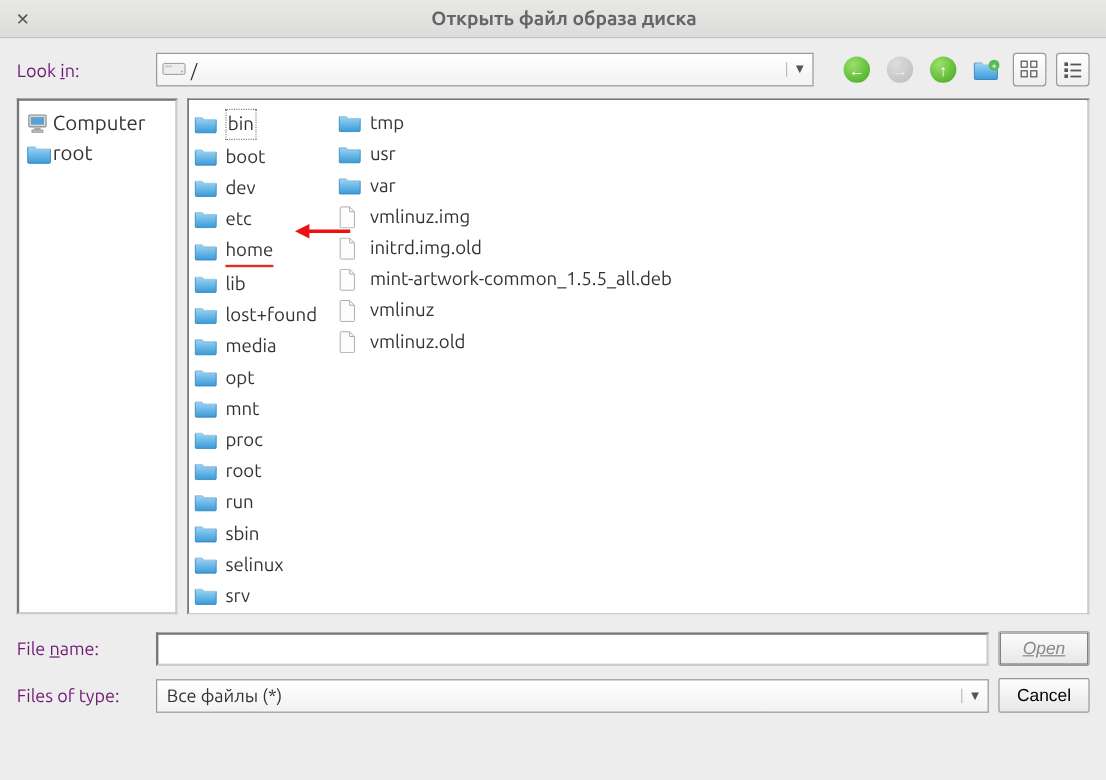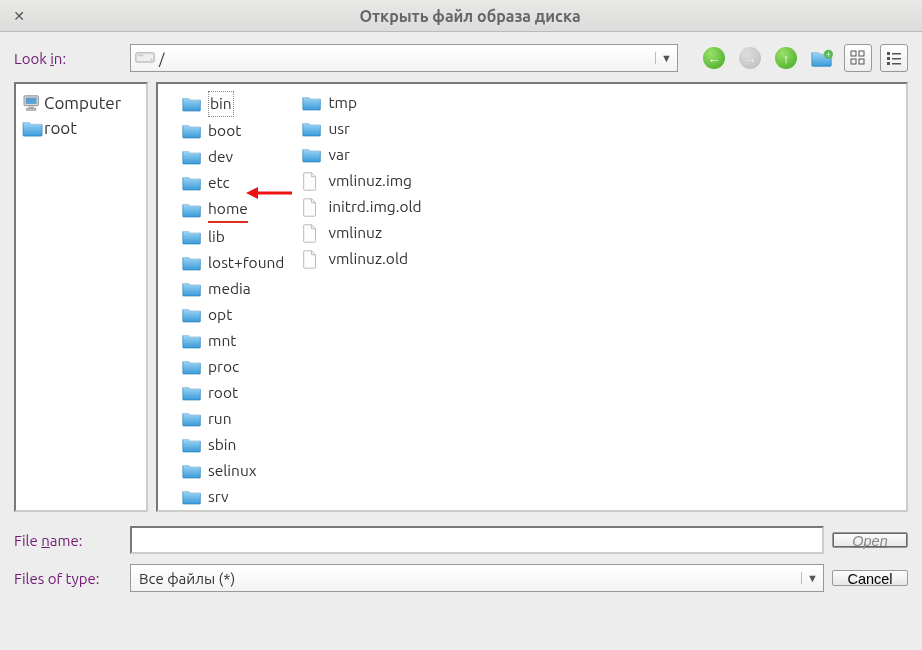--- a/index.html
+++ b/index.html
@@ -18,32 +18,32 @@
 .combo .txt { flex:1; padding:0 4px; font-size:15px; }
 .combo .arr { width:18px; text-align:center; font-size:11px; color:#555; border-left:1px solid #bbb; padding-left:4px; }
 
 .tbtn { width:28px; height:28px; border:1px solid transparent; border-radius:3px; display:flex; align-items:center; justify-content:center; cursor:pointer; }
 .tbtn.bx { border:1px solid #999; background:linear-gradient(#fff,#eee); }
 
 .main { display:flex; gap:8px; margin-top:10px; height:430px; }
 .sidebar { width:134px; border:2px inset #ccc; background:#fff; padding:6px 4px; }
 .sitem { display:flex; align-items:center; gap:2px; padding:3px 2px; cursor:pointer; font-size:17px;text-align:right; }
 
-.filearea { flex:1; border:2px inset #ccc; background:#fff; padding:6px 22px; display:flex; gap:14px; overflow:auto; position:relative; }
+.filearea { flex:1; border:2px inset #ccc; background:#fff; padding:6px 2px; display:flex; gap:14px; overflow:auto; position:relative; }
 .column { display:flex; flex-direction:column; gap:0px; }
 .fitem { display:flex; align-items:center; gap:6px; padding:1px 2px; cursor:pointer; font-size:15.5px; line-height:24px; white-space:nowrap; }
 .fitem.selected .name { border:1px dotted #888; padding:0 1px; }
 .fitem .name { }
 .underline-red { border-bottom:2px solid #e03020; }
 
 .arrow-annot { position:absolute; left:86px; top:99px; width:50px; height:20px; pointer-events:none; }
 
 .bottom { margin-top:14px; display:flex; flex-direction:column; gap:10px;justify-content:flex-end; }
 .textin { flex:1; height:28px; border:2px inset #ccc; background:#fff; padding:0 6px; font-size:15px; }
-.btn { width:76px; height:16px; border:1px solid #999; background:linear-gradient(#fdfdfd,#e7e7e7); border-radius:2px; font-size:14.5px; cursor:pointer; }
+.btn { width:76px; height:29px; border:1px solid #999; background:linear-gradient(#fdfdfd,#e7e7e7); border-radius:2px; font-size:14.5px; cursor:pointer; }
 .btn.primary { color:#888; font-style:italic; box-shadow:0 0 0 1px #666 inset; }
 .btn .ul { text-decoration:underline; }
 .ul { text-decoration:underline; }
 
 
 .ico { width:20px; height:18px; display:inline-block; }
 .folder-ico svg, .file-ico svg, .drive-ico svg, .comp-ico svg { display:block; }
 
 .navicon-circle { width:22px;height:22px;border-radius:50%;background:radial-gradient(circle at 35% 30%, #9be06a, #3fa81f);display:flex;align-items:center;justify-content:center;color:#fff;font-weight:bold;font-size:13px; }
 .navicon-circle.dis { background:radial-gradient(circle at 35% 30%, #ddd, #bbb); color:#eee; }
@@ -286,20 +286,26 @@
           <div class="fitem">
             <span class="ico"><svg width="16" height="19">
                 <use href="#sym-file"></use>
               </svg></span>
             <span class="name">initrd.img.old</span>
           </div>
           <div class="fitem">
             <span class="ico"><svg width="16" height="19">
                 <use href="#sym-file"></use>
               </svg></span>
+            <span class="name">mint-artwork-common_1.5.5_all.deb</span>
+          </div>
+          <div class="fitem">
+            <span class="ico"><svg width="16" height="19">
+                <use href="#sym-file"></use>
+              </svg></span>
             <span class="name">vmlinuz</span>
           </div>
           <div class="fitem">
             <span class="ico"><svg width="16" height="19">
                 <use href="#sym-file"></use>
               </svg></span>
             <span class="name">vmlinuz.old</span>
           </div>
         </div>
       <svg class="arrow-annot" viewBox="0 0 50 20">

